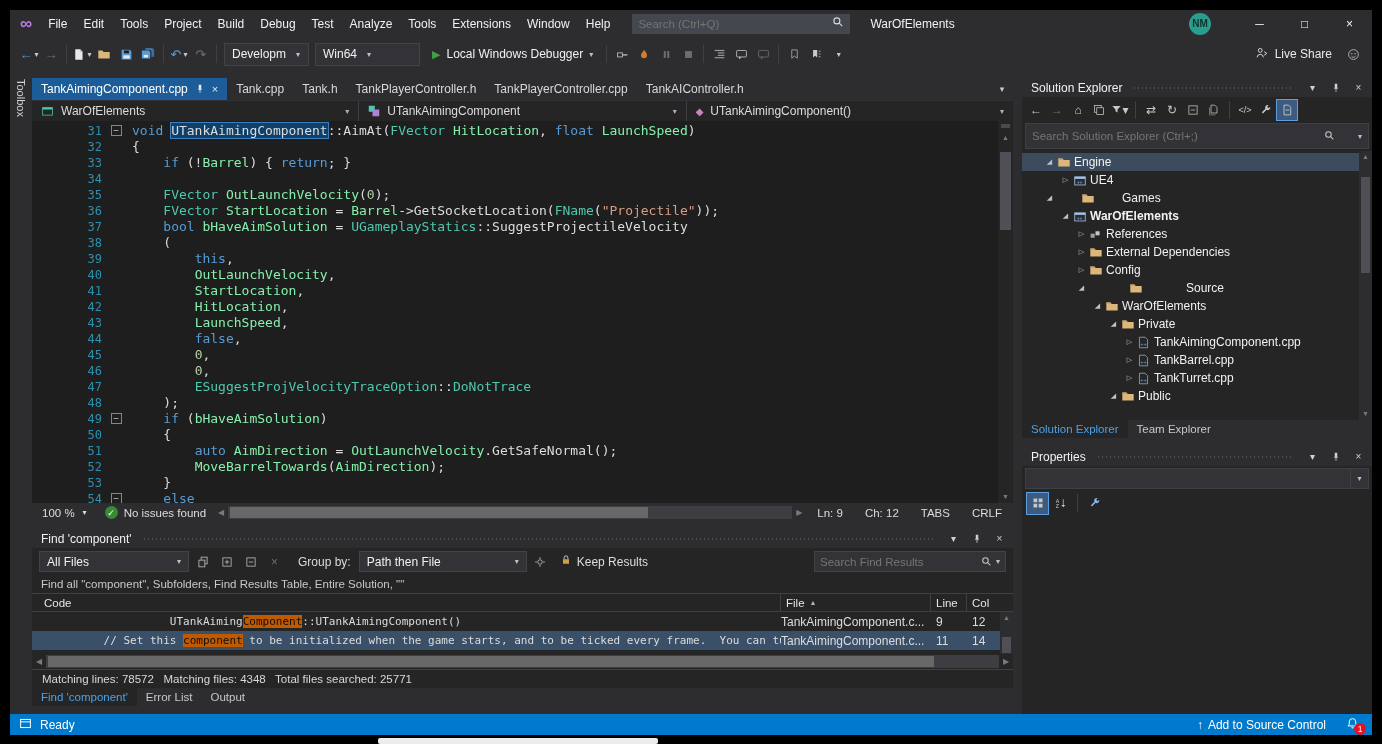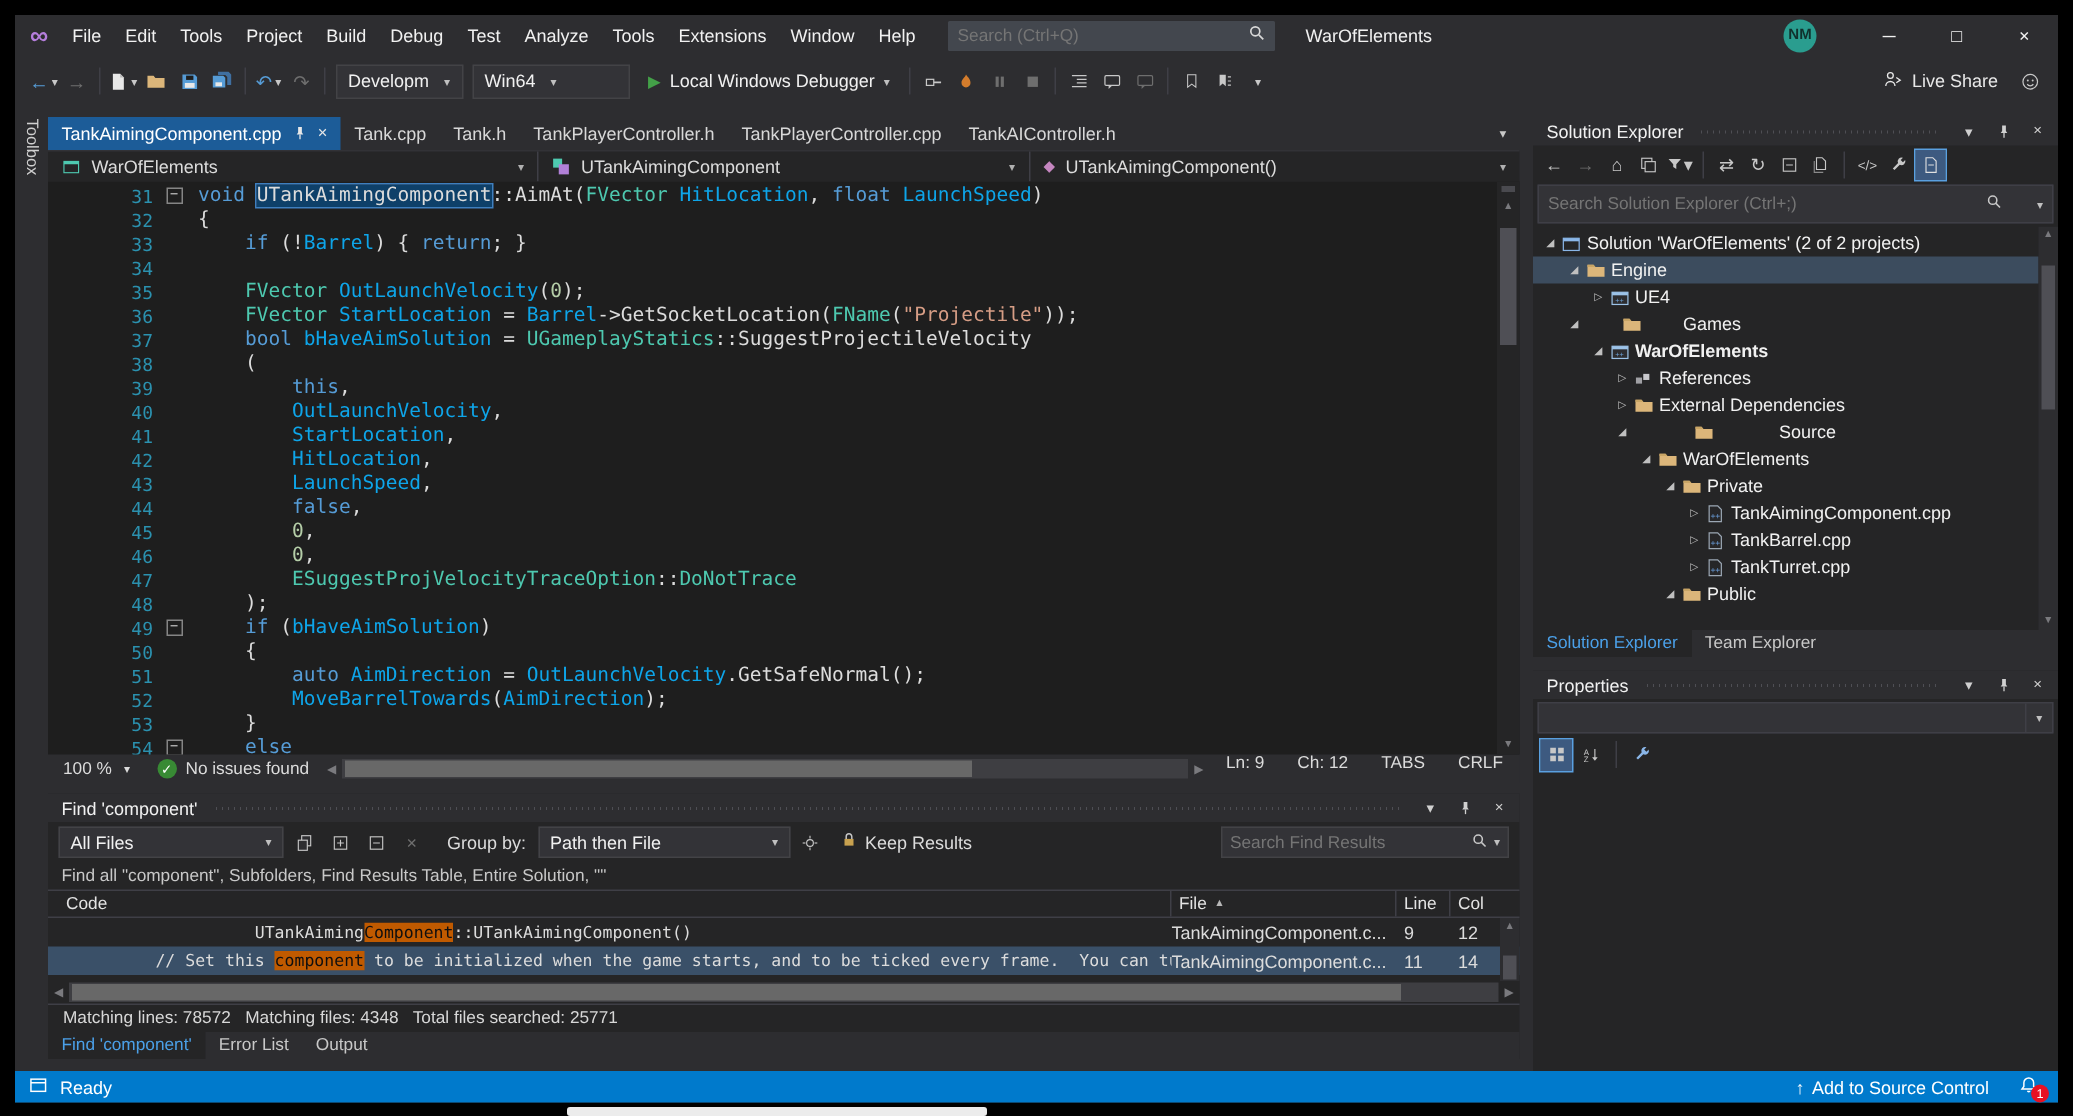--- a/index.html
+++ b/index.html
@@ -69,33 +69,33 @@
 
   .code-area { flex:1; background:#1e1e1e; display:flex; overflow:hidden; position:relative; }
   .code-lines { flex:1; padding-top:2px; overflow:hidden; }
   .code-line { display:flex; height:16px; line-height:16px;
                font-family:"DejaVu Sans Mono", monospace; font-size:13px; }
   .ln { width:74px; flex:none; text-align:right; padding-right:4px; color:#2b91af; font-size:12px; }
   .fold-col { width:20px; flex:none; display:flex; justify-content:center; }
   .fold-box { width:11px; height:11px; margin-top:2px; border:1px solid #858585; color:#c8c8c8;
               font-size:9px; line-height:9px; text-align:center;  background:#1e1e1e; }
   .code-text { white-space:pre; color:#dcdcdc; padding-left:6px; }
-  .tk-kw { color:#569cd6; } .tk-ty { color:#4ec9b0; } .tk-id { color:#0ea5e9; }
+  .tk-kw { color:#569cd6; } .tk-ty { color:#4ec9b0; } .tk-id { color:#86efac; }
   .tk-num { color:#b5cea8; } .tk-str { color:#d69d85; } .tk-pl { color:#dcdcdc; }
   .tk-hl { background:#0e4069; outline:1px solid #3e7fbf; }
 
   .ed-vscroll { width:15px; flex:none; background:#252526; display:flex; flex-direction:column;
                 align-items:center; }
   .vs-grip { width:9px; height:4px; background:#4a4a4f; margin:3px 0 4px 0; }
   .sb-arrow { font-size:7px; color:#7a7a7e; line-height:12px; height:12px; }
   .vs-track { flex:1; width:100%; position:relative; }
   .vs-thumb { position:absolute; left:2px; right:2px; background:#4f4f55; }
   .ed-vscroll .vs-thumb { top:8px; height:78px; }
 
-  .ed-status { height:19px; background:#2d2d30; display:flex; 
+  .ed-status { height:19px; background:#2d2d30; display:flex; align-items:center;
                font-size:11.5px; color:#dcdcdc; }
   .zoom { display:flex; align-items:center; gap:8px; padding:0 10px; }
   .zoom .dd { font-size:8px; }
   .health { display:flex; align-items:center; gap:6px; padding:0 8px; white-space:pre; }
   .health-dot { width:13px; height:13px; border-radius:50%; background:#388a34; color:#fff;
                 font-size:9px; display:flex; align-items:center; justify-content:center; }
   .hscroll { flex:1; display:flex; align-items:center; height:100%; }
   .hscroll .sb-arrow { width:14px; text-align:center; font-size:8px; }
   .hs-track { flex:1; height:13px; background:#3e3e42; position:relative; }
   .hs-thumb { position:absolute; left:2px; top:1px; height:11px; width:74%; background:#686868; }
@@ -776,30 +776,20 @@
         <div class="se-search">
           <input placeholder="Search Solution Explorer (Ctrl+;)" style="">
           <span><svg viewBox="0 0 16 16" width="11" height="11">
                 <circle cx="6.5" cy="6.5" r="4" fill="none" stroke="#c8c8c8" stroke-width="1.5"></circle>
                 <line x1="9.6" y1="9.6" x2="13.6" y2="13.6" stroke="#c8c8c8" stroke-width="1.5"></line>
               </svg></span>
           <span class="dd">▾</span>
         </div>
         <div class="se-tree-wrap">
           <div class="se-tree">
-              <div class="tree-row" style="padding-left: 4px;">
-                <span class="arrow">◢</span>
-                <span class="t-icon">
-                  <svg viewBox="0 0 16 16" width="13" height="13">
-                    <rect x="1.5" y="3.5" width="13" height="10" fill="none" stroke="#8ab6e8"></rect>
-                    <rect x="1.5" y="3.5" width="13" height="2.5" fill="#8ab6e8"></rect>
-                  </svg>
-                </span>
-                <span class="t-label">Solution 'WarOfElements' (2 of 2 projects)</span>
-              </div>
               <div class="tree-row selected" style="padding-left: 20px;">
                 <span class="arrow">◢</span>
                 <span class="t-icon">
                   <svg viewBox="0 0 16 16" width="14" height="13">
                     <path d="M1 3 h5 l1.5 2 H15 v8 H1z" fill="#dcb67a"></path>
                     <path d="M1 3 h5 l1.5 2 H1z" fill="#c9a565"></path>
                   </svg>
                 </span>
                 <span class="t-label">Engine</span>
               </div>
@@ -847,20 +837,30 @@
               </div>
               <div class="tree-row" style="padding-left: 52px;">
                 <span class="arrow">▷</span>
                 <span class="t-icon">
                   <svg viewBox="0 0 16 16" width="14" height="13">
                     <path d="M1 3 h5 l1.5 2 H15 v8 H1z" fill="#dcb67a"></path>
                     <path d="M1 3 h5 l1.5 2 H1z" fill="#c9a565"></path>
                   </svg>
                 </span>
                 <span class="t-label">External Dependencies</span>
+              </div>
+              <div class="tree-row" style="padding-left: 52px;">
+                <span class="arrow">▷</span>
+                <span class="t-icon">
+                  <svg viewBox="0 0 16 16" width="14" height="13">
+                    <path d="M1 3 h5 l1.5 2 H15 v8 H1z" fill="#dcb67a"></path>
+                    <path d="M1 3 h5 l1.5 2 H1z" fill="#c9a565"></path>
+                  </svg>
+                </span>
+                <span class="t-label">Config</span>
               </div>
               <div class="tree-row" style="padding-left: 52px; gap: 40px;">
                 <span class="arrow">◢</span>
                 <span class="t-icon">
                   <svg viewBox="0 0 16 16" width="14" height="13">
                     <path d="M1 3 h5 l1.5 2 H15 v8 H1z" fill="#dcb67a"></path>
                     <path d="M1 3 h5 l1.5 2 H1z" fill="#c9a565"></path>
                   </svg>
                 </span>
                 <span class="t-label">Source</span>

